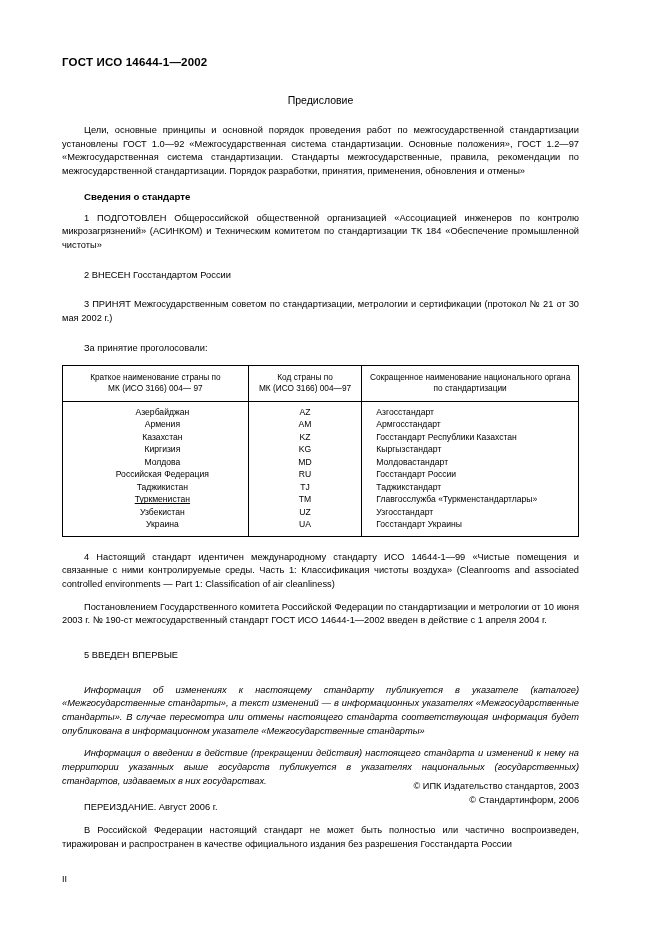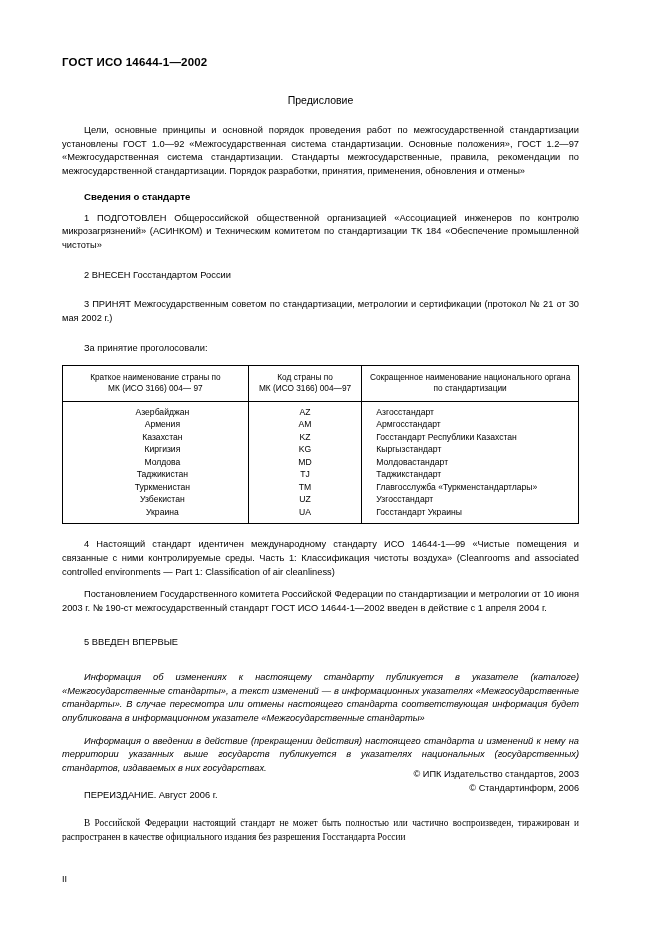--- a/index.html
+++ b/index.html
@@ -88,22 +88,21 @@
     text-align: right;
     font-size: 9.2px;
     line-height: 1.5;
     margin-top: -32px;
   }
   .reissue {
     font-size: 9.3px;
     margin: 14px 0 0 22px;
   }
   .footer-note {
-    margin-top: 22px;
-    font-family: Liberation Serif, serif;
+    margin-top: 16px;
   }
   .page-num {
     position: absolute;
     left: 62px;
     bottom: 52px;
     font-size: 9px;
   }
 </style>
 </head>
 <body>
@@ -159,26 +158,31 @@
           <td class="first-col" style="border-left: 1px solid rgb(0, 0, 0);">Киргизия</td>
           <td style="border-left: 1px solid rgb(0, 0, 0);">KG</td>
           <td style="border-left: 1px solid rgb(0, 0, 0); border-right: 1px solid rgb(0, 0, 0);">Кыргызстандарт</td>
         </tr>
         <tr>
           <td class="first-col" style="border-left: 1px solid rgb(0, 0, 0);">Молдова</td>
           <td style="border-left: 1px solid rgb(0, 0, 0);">MD</td>
           <td style="border-left: 1px solid rgb(0, 0, 0); border-right: 1px solid rgb(0, 0, 0);">Молдовастандарт</td>
         </tr>
         <tr>
+          <td class="first-col" style="border-left: 1px solid rgb(0, 0, 0);">Российская Федерация</td>
+          <td style="border-left: 1px solid rgb(0, 0, 0);">RU</td>
+          <td style="border-left: 1px solid rgb(0, 0, 0); border-right: 1px solid rgb(0, 0, 0);">Госстандарт России</td>
+        </tr>
+        <tr>
           <td class="first-col" style="border-left: 1px solid rgb(0, 0, 0);">Таджикистан</td>
           <td style="border-left: 1px solid rgb(0, 0, 0);">TJ</td>
           <td style="border-left: 1px solid rgb(0, 0, 0); border-right: 1px solid rgb(0, 0, 0);">Таджикстандарт</td>
         </tr>
         <tr>
-          <td class="first-col" style="border-left: 1px solid rgb(0, 0, 0);">Туркменистан</td>
+          <td class="first-col" style="border-left: 1px solid rgb(0, 0, 0); text-decoration: underline;">Туркменистан</td>
           <td style="border-left: 1px solid rgb(0, 0, 0);">TM</td>
           <td style="border-left: 1px solid rgb(0, 0, 0); border-right: 1px solid rgb(0, 0, 0);">Главгосслужба «Туркменстандартлары»</td>
         </tr>
         <tr>
           <td class="first-col" style="border-left: 1px solid rgb(0, 0, 0);">Узбекистан</td>
           <td style="border-left: 1px solid rgb(0, 0, 0);">UZ</td>
           <td style="border-left: 1px solid rgb(0, 0, 0); border-right: 1px solid rgb(0, 0, 0);">Узгосстандарт</td>
         </tr>
         <tr>
           <td class="first-col" style="border-left: 1px solid rgb(0, 0, 0); border-bottom: 1px solid rgb(0, 0, 0); padding-bottom: 5px;">Украина</td>

